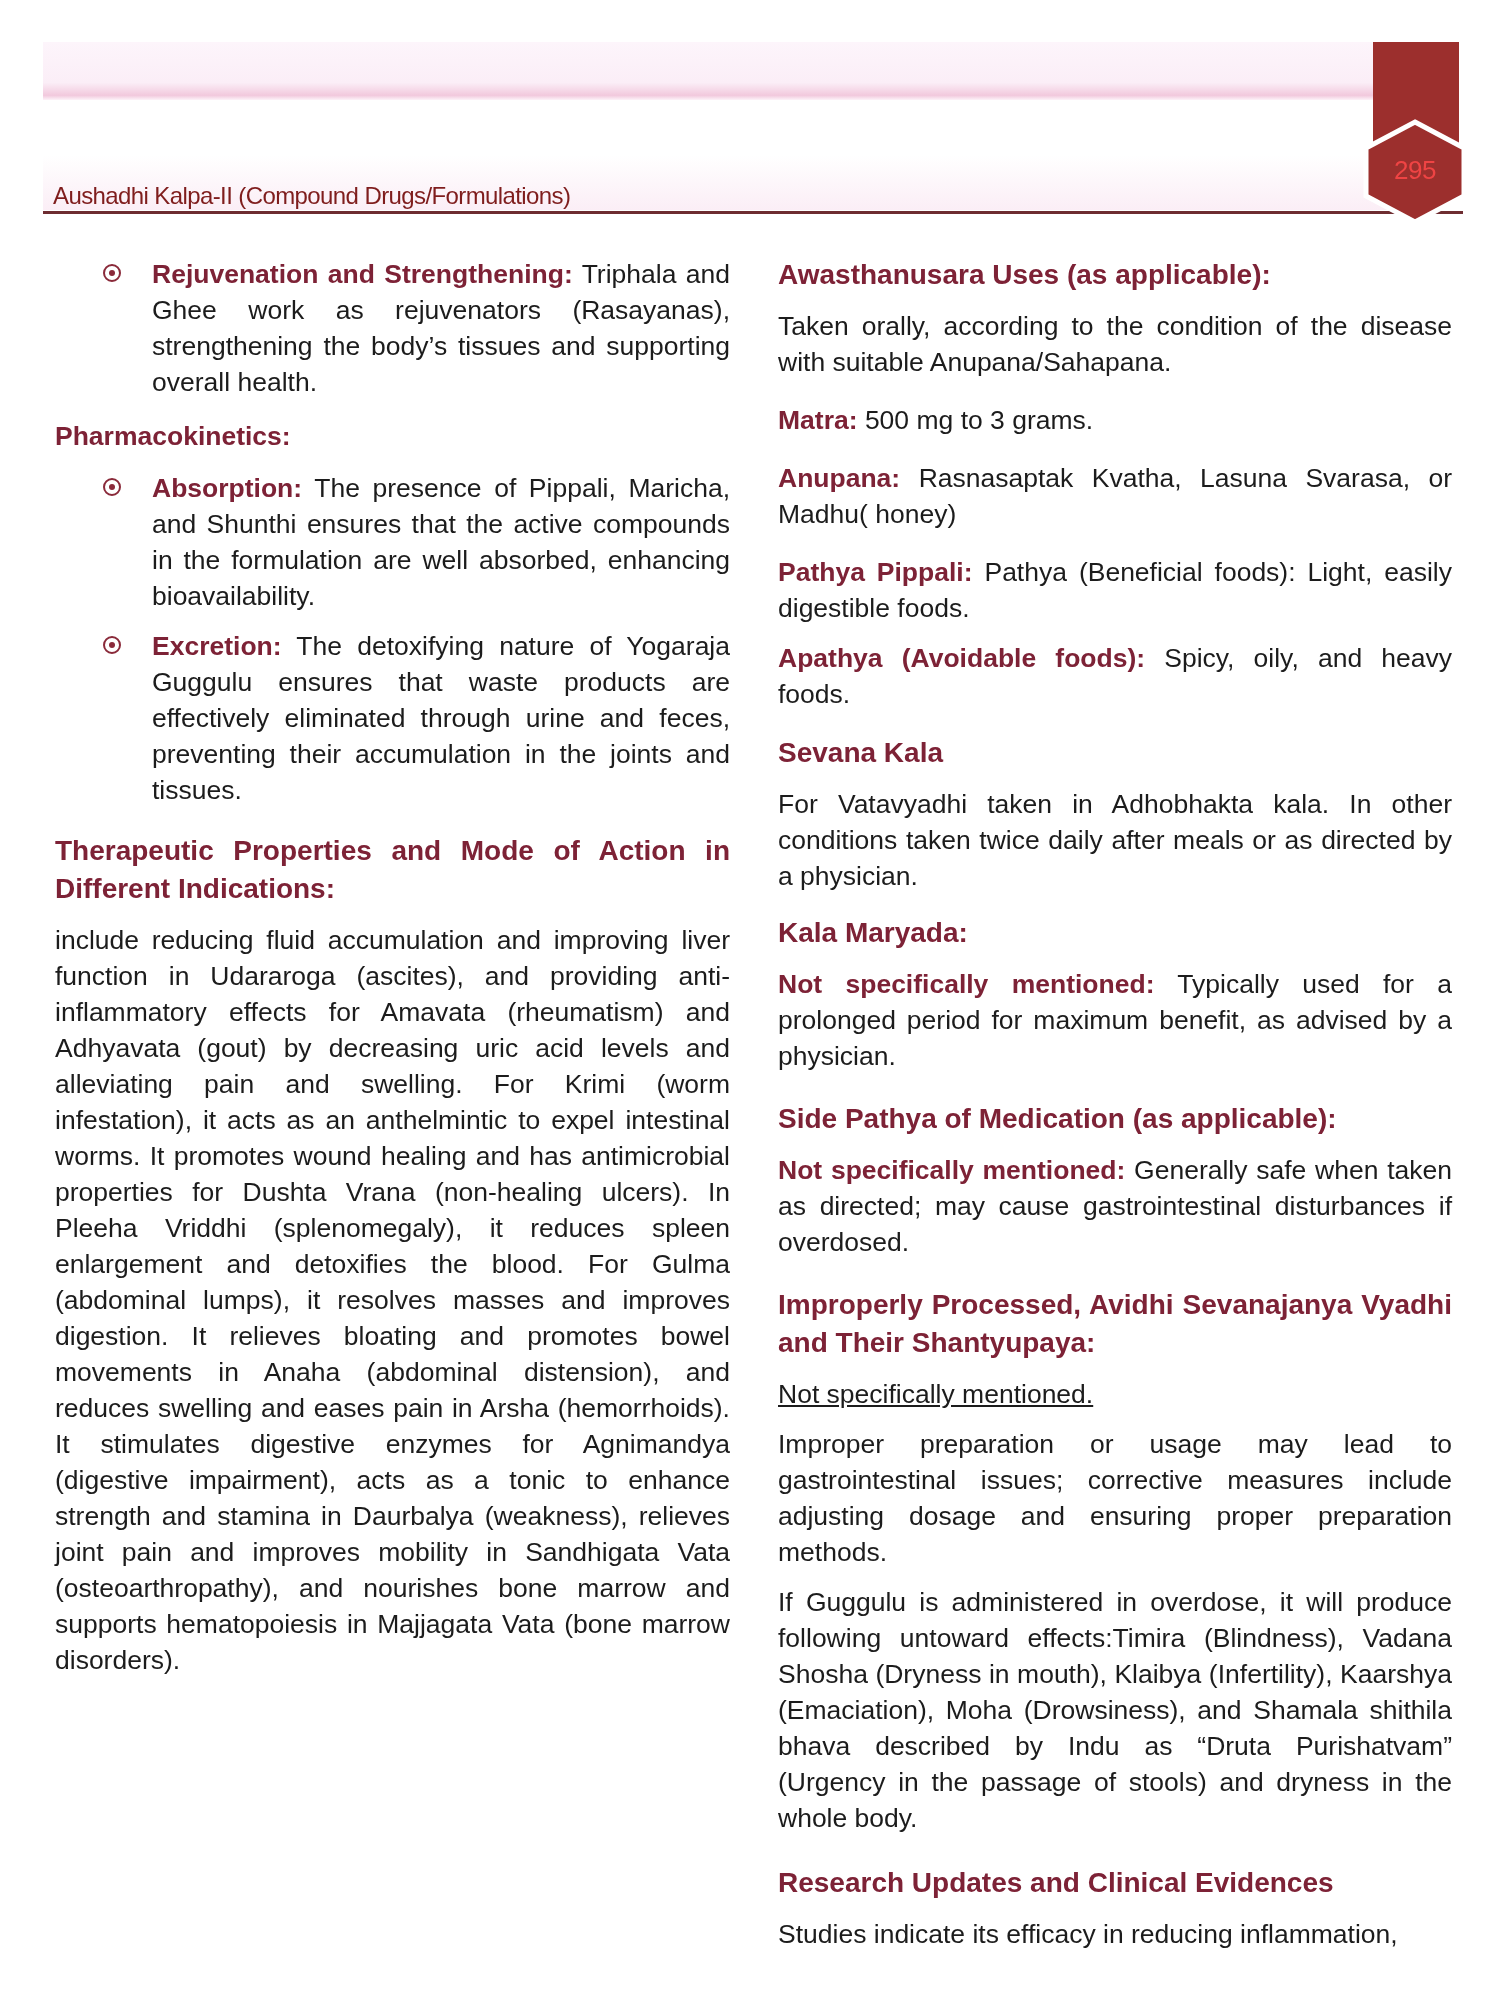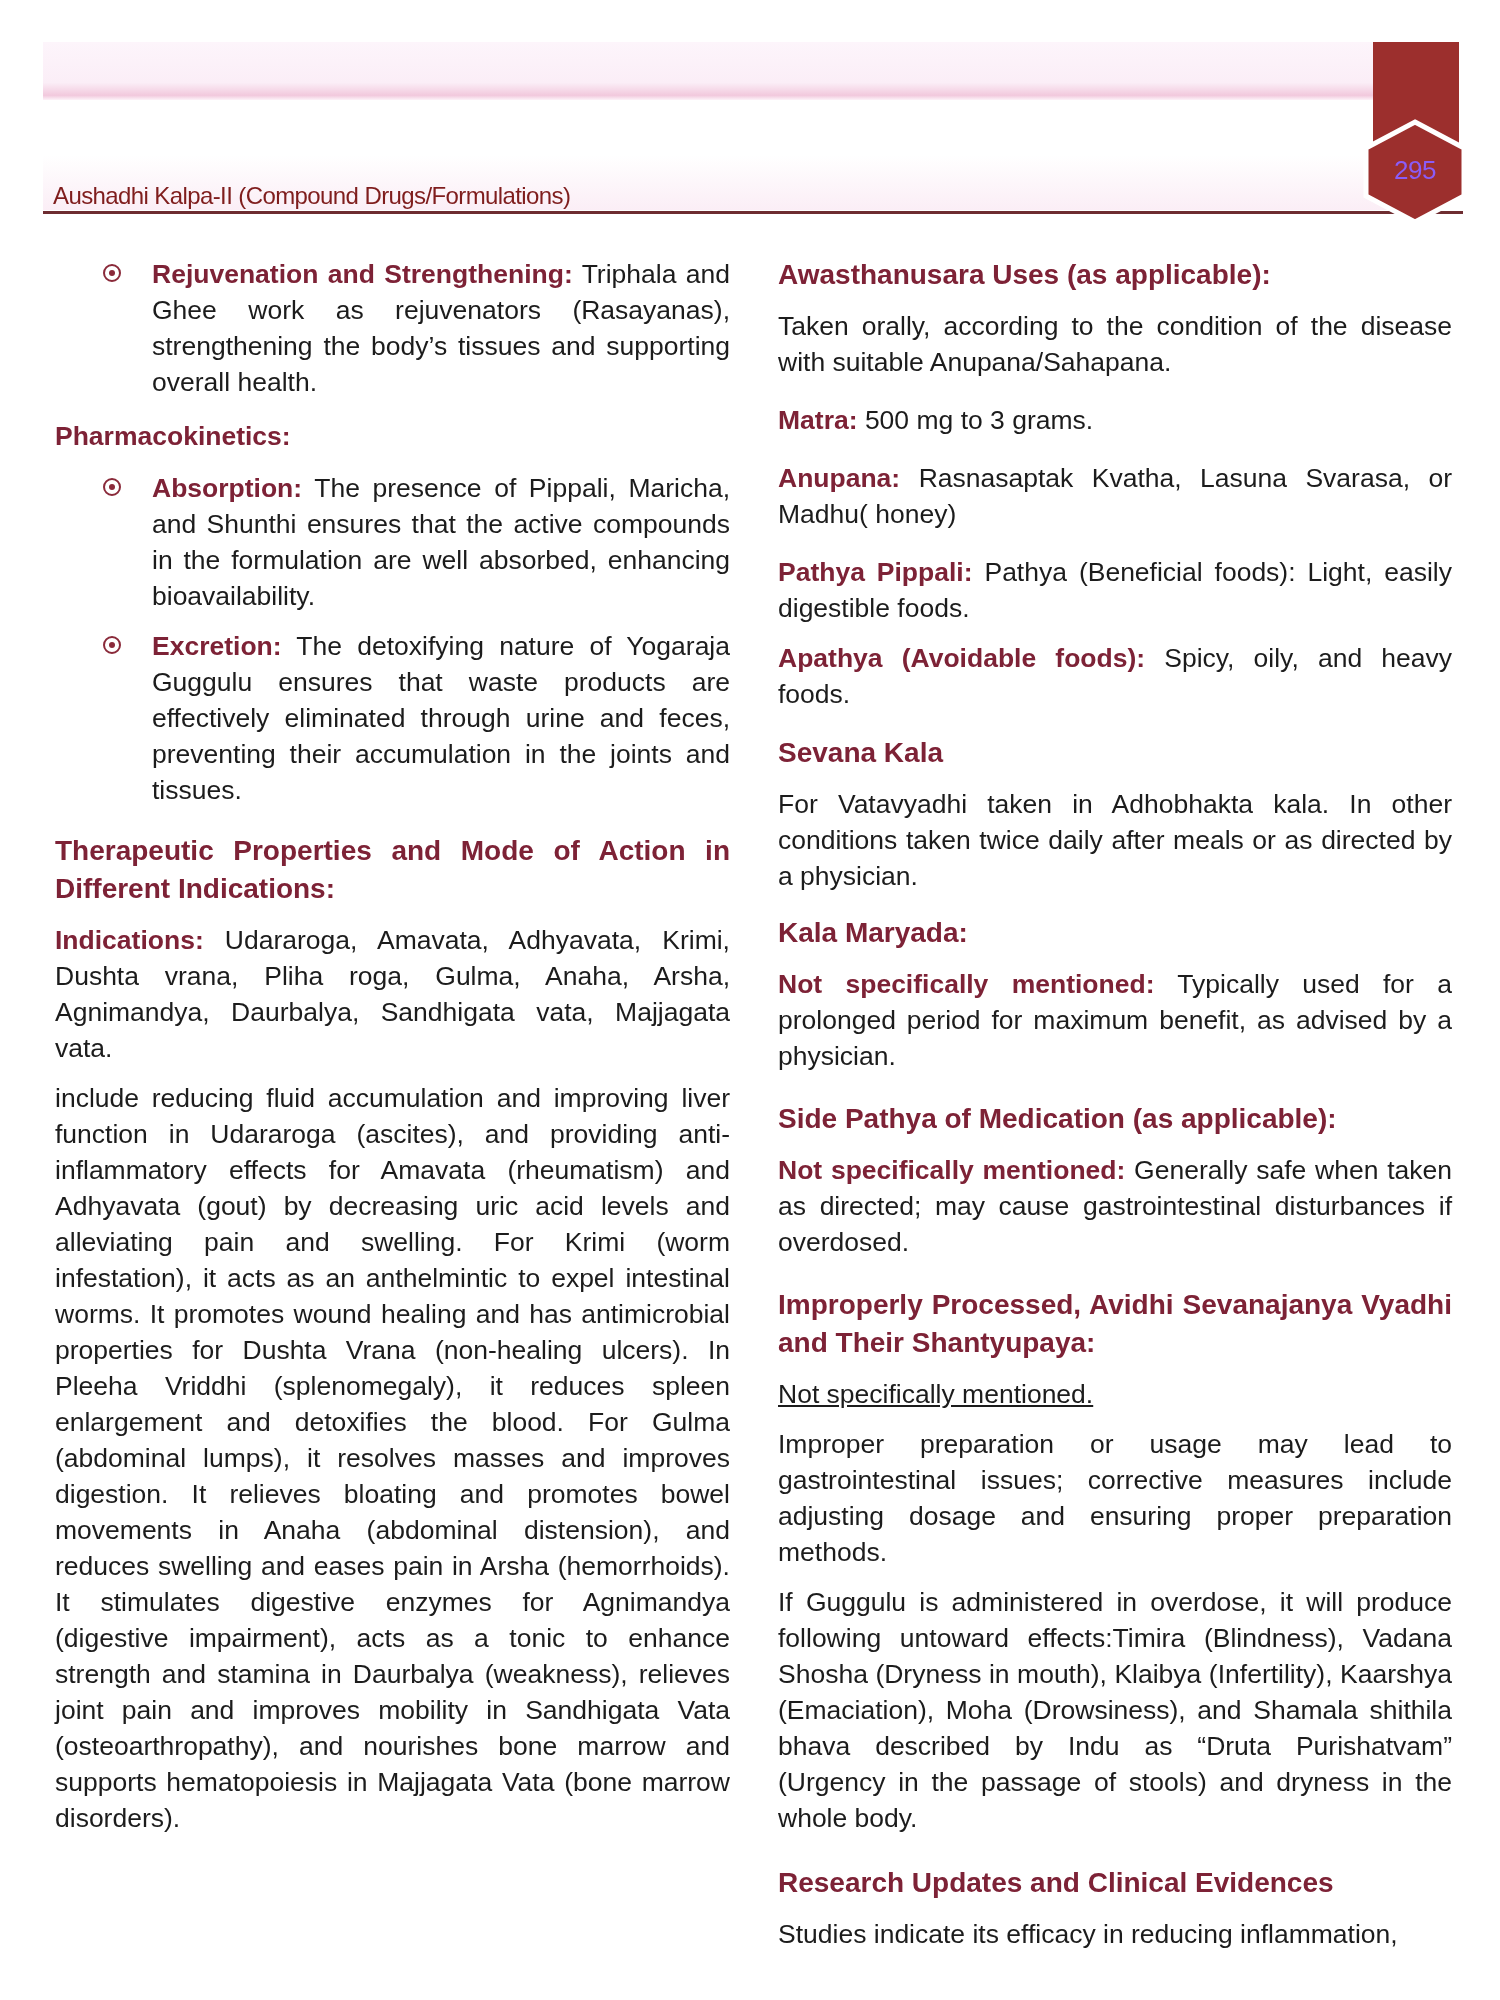--- a/index.html
+++ b/index.html
@@ -8,21 +8,21 @@
   .band { position:absolute; left:43px; top:42px; width:1360px; height:58px;
           background:linear-gradient(#fdf5fb, #fbeef7 70%, #f2c9dd 92%, #fdf3f9); }
   .band2 { position:absolute; left:43px; top:155px; width:1360px; height:55px;
            background:linear-gradient(#fff, #fbeef6); }
   .running-head { position:absolute; left:53px; top:182px; font-size:24px; letter-spacing:-0.6px; color:#7f1d1d; }
   .rule { position:absolute; left:43px; top:211px; width:1420px; height:3px; background:#6e2d31; }
   .tab { position:absolute; left:1373px; top:42px; width:86px; height:120px; background:#9c2f2d; }
   .hex { position:absolute; left:1358px; top:118px; width:114px; height:108px; }
   .hex svg { width:100%; height:100%; }
   .page-no { position:absolute; left:1358px; top:155px; width:114px; text-align:center;
-             font-size:26px; color:#8b5cf6; letter-spacing:-0.5px; }
+             font-size:26px; color:#ef4444; letter-spacing:-0.5px; }
   .col { position:absolute; top:256px; font-size:26.5px; line-height:36px; }
   .col.left { left:55px; width:675px; }
   .col.right { left:778px; width:674px; }
   .col p { margin:0; text-align:justify; }
   .h { color:#7d2236; font-weight:bold; }
   .sec-h { color:#7d2236; font-weight:bold; font-size:28px; line-height:38px; margin:0; }
   .bullet { position:relative; padding-left:97px; text-align:justify; margin:0; }
   .bullet .dot { position:absolute; left:48px; top:8px; width:18px; height:18px; border-radius:50%;
                  border:2px solid #8a2a3a; box-sizing:border-box; }
   .bullet .dot::after { content:""; position:absolute; left:4px; top:4px; width:6px; height:6px;
@@ -51,23 +51,20 @@
   <p class="h" style="margin:18px 0 16px 0;">Pharmacokinetics:</p>
   <p class="bullet">
     <span class="dot"></span>
     <span class="h">Absorption:</span><span> The presence of Pippali, Maricha, and Shunthi ensures that the active compounds in the formulation are well absorbed, enhancing bioavailability.</span>
   </p>
   <p class="bullet" style="margin-top:14px;">
     <span class="dot"></span>
     <span class="h">Excretion:</span><span> The detoxifying nature of Yogaraja Guggulu ensures that waste products are effectively eliminated through urine and feces, preventing their accumulation in the joints and tissues.</span>
   </p>
   <p class="sec-h" style="margin-top:24px;">Therapeutic Properties and Mode of Action in Different Indications:</p>
-  <p style="margin-top:14px;">
-    <span class="h">Indications:</span><span> Udararoga, Amavata, Adhyavata, Krimi, Dushta vrana, Pliha roga, Gulma, Anaha, Arsha, Agnimandya, Daurbalya, Sandhigata vata, Majjagata vata.</span>
-  </p>
   <p style="margin-top:14px;">include reducing fluid accumulation and improving liver function in Udararoga (ascites), and providing anti-inflammatory effects for Amavata (rheumatism) and Adhyavata (gout) by decreasing uric acid levels and alleviating pain and swelling. For Krimi (worm infestation), it acts as an anthelmintic to expel intestinal worms. It promotes wound healing and has antimicrobial properties for Dushta Vrana (non-healing ulcers). In Pleeha Vriddhi (splenomegaly), it reduces spleen enlargement and detoxifies the blood. For Gulma (abdominal lumps), it resolves masses and improves digestion. It relieves bloating and promotes bowel movements in Anaha (abdominal distension), and reduces swelling and eases pain in Arsha (hemorrhoids). It stimulates digestive enzymes for Agnimandya (digestive impairment), acts as a tonic to enhance strength and stamina in Daurbalya (weakness), relieves joint pain and improves mobility in Sandhigata Vata (osteoarthropathy), and nourishes bone marrow and supports hematopoiesis in Majjagata Vata (bone marrow disorders).</p>
 </div>
 
 <div class="col right">
   <p class="sec-h">Awasthanusara Uses (as applicable):</p>
   <p style="margin-top:14px;">Taken orally, according to the condition of the disease with suitable Anupana/Sahapana.</p>
   <p style="margin-top:22px;">
     <span class="h">Matra:</span><span> 500 mg to 3 grams.</span>
   </p>
   <p style="margin-top:22px;">

